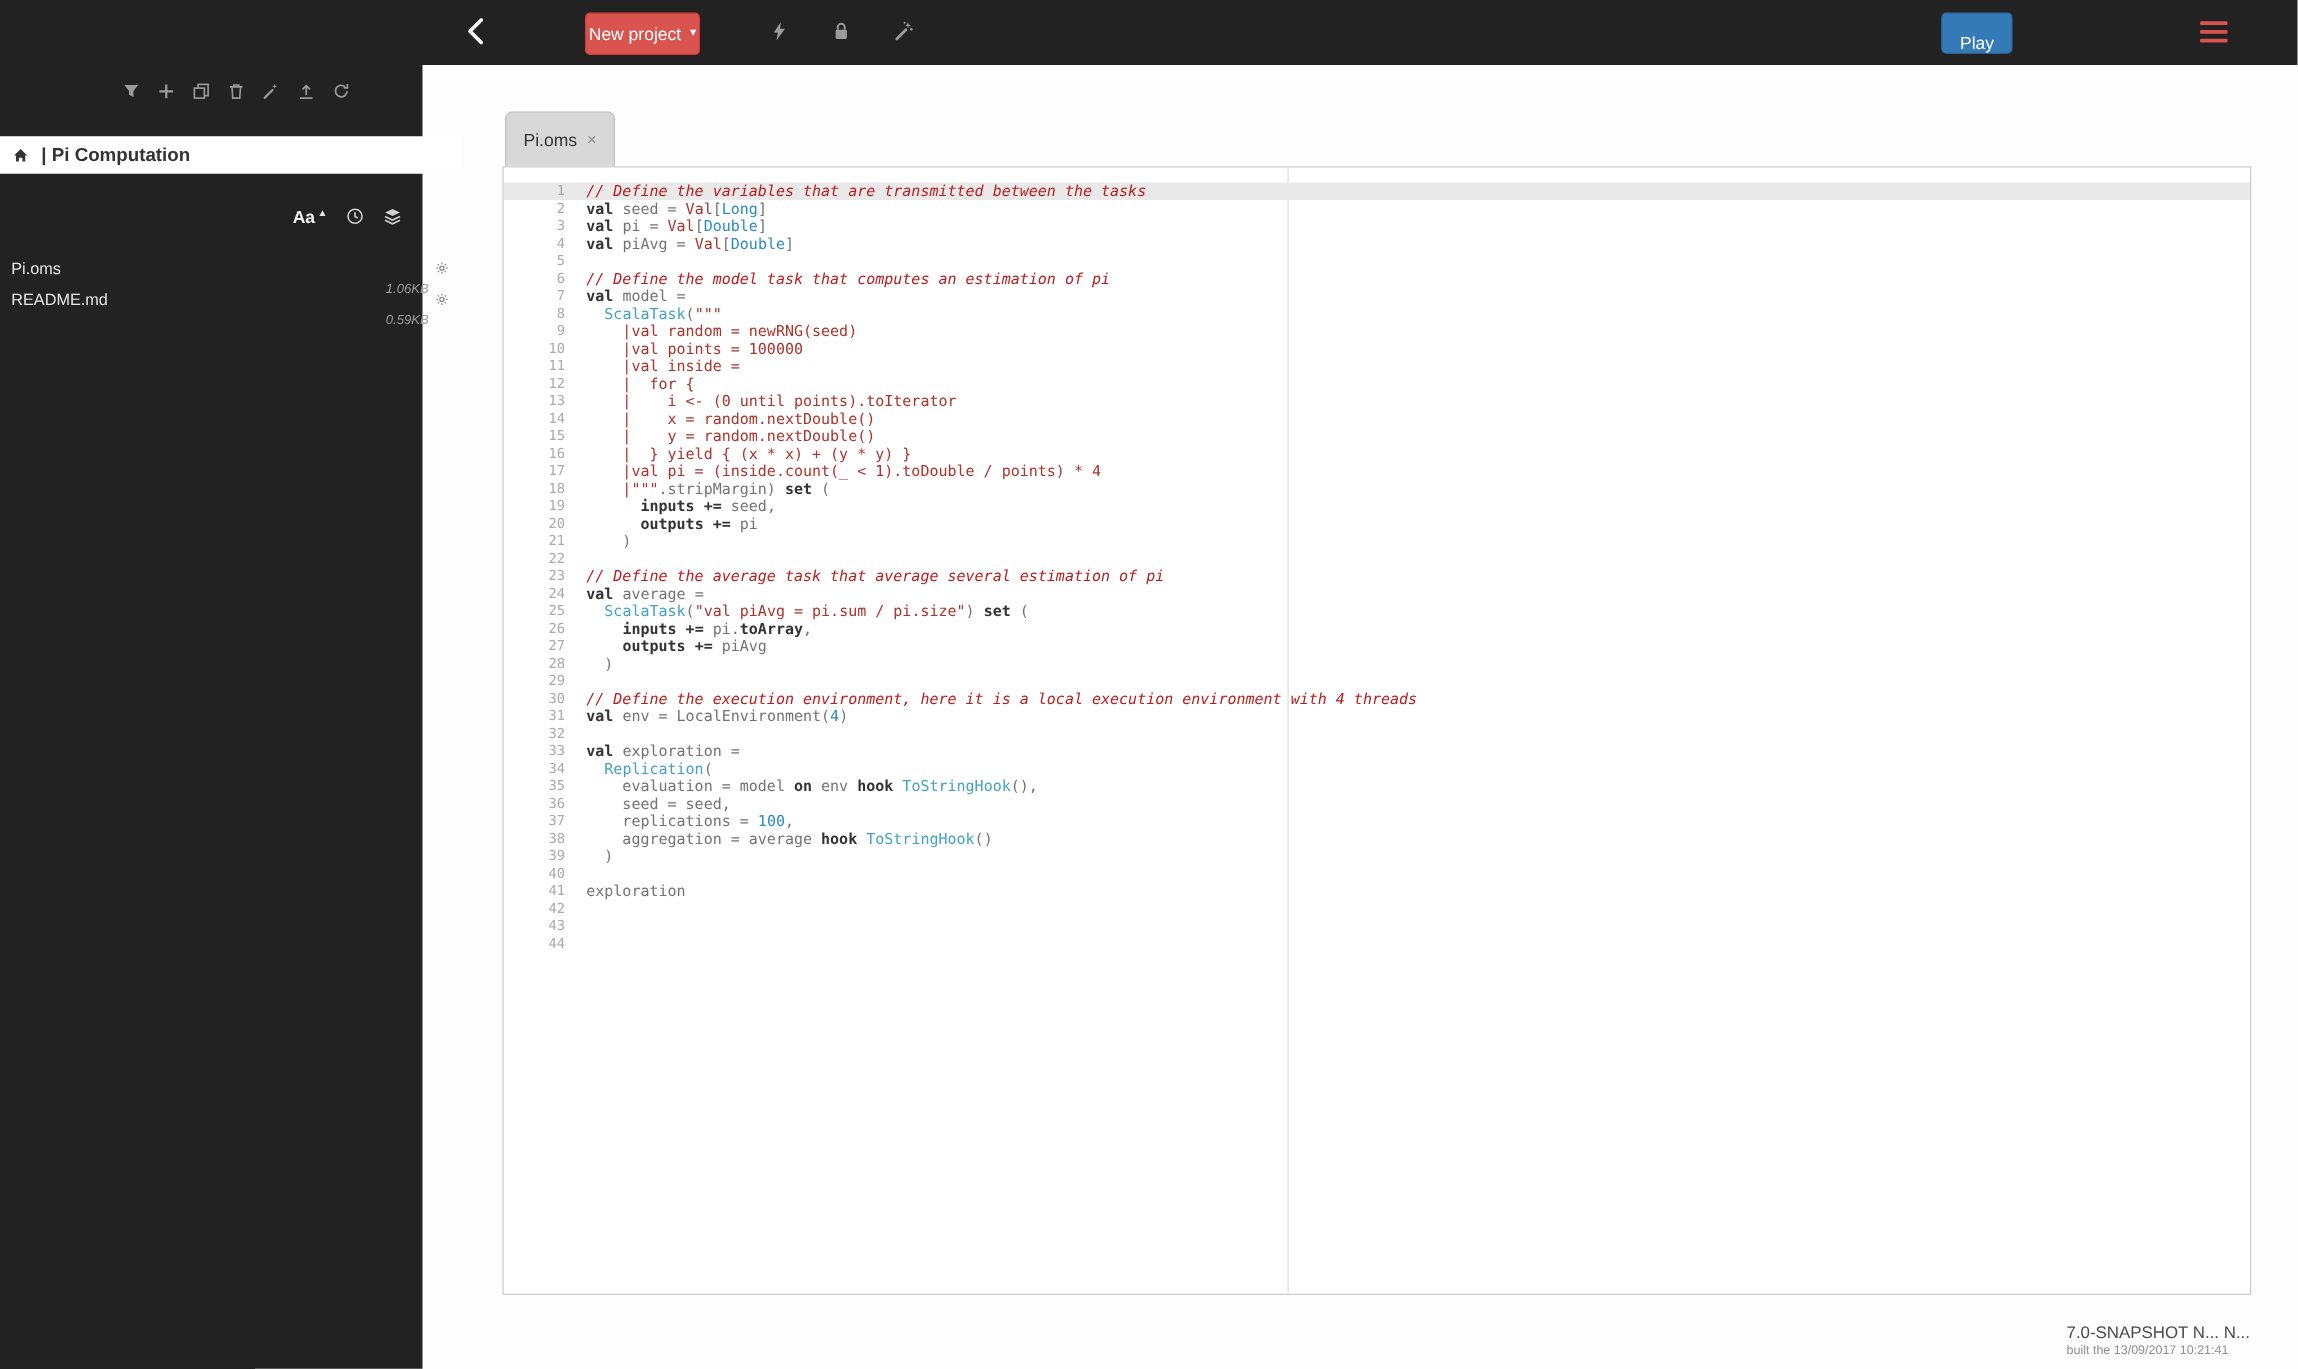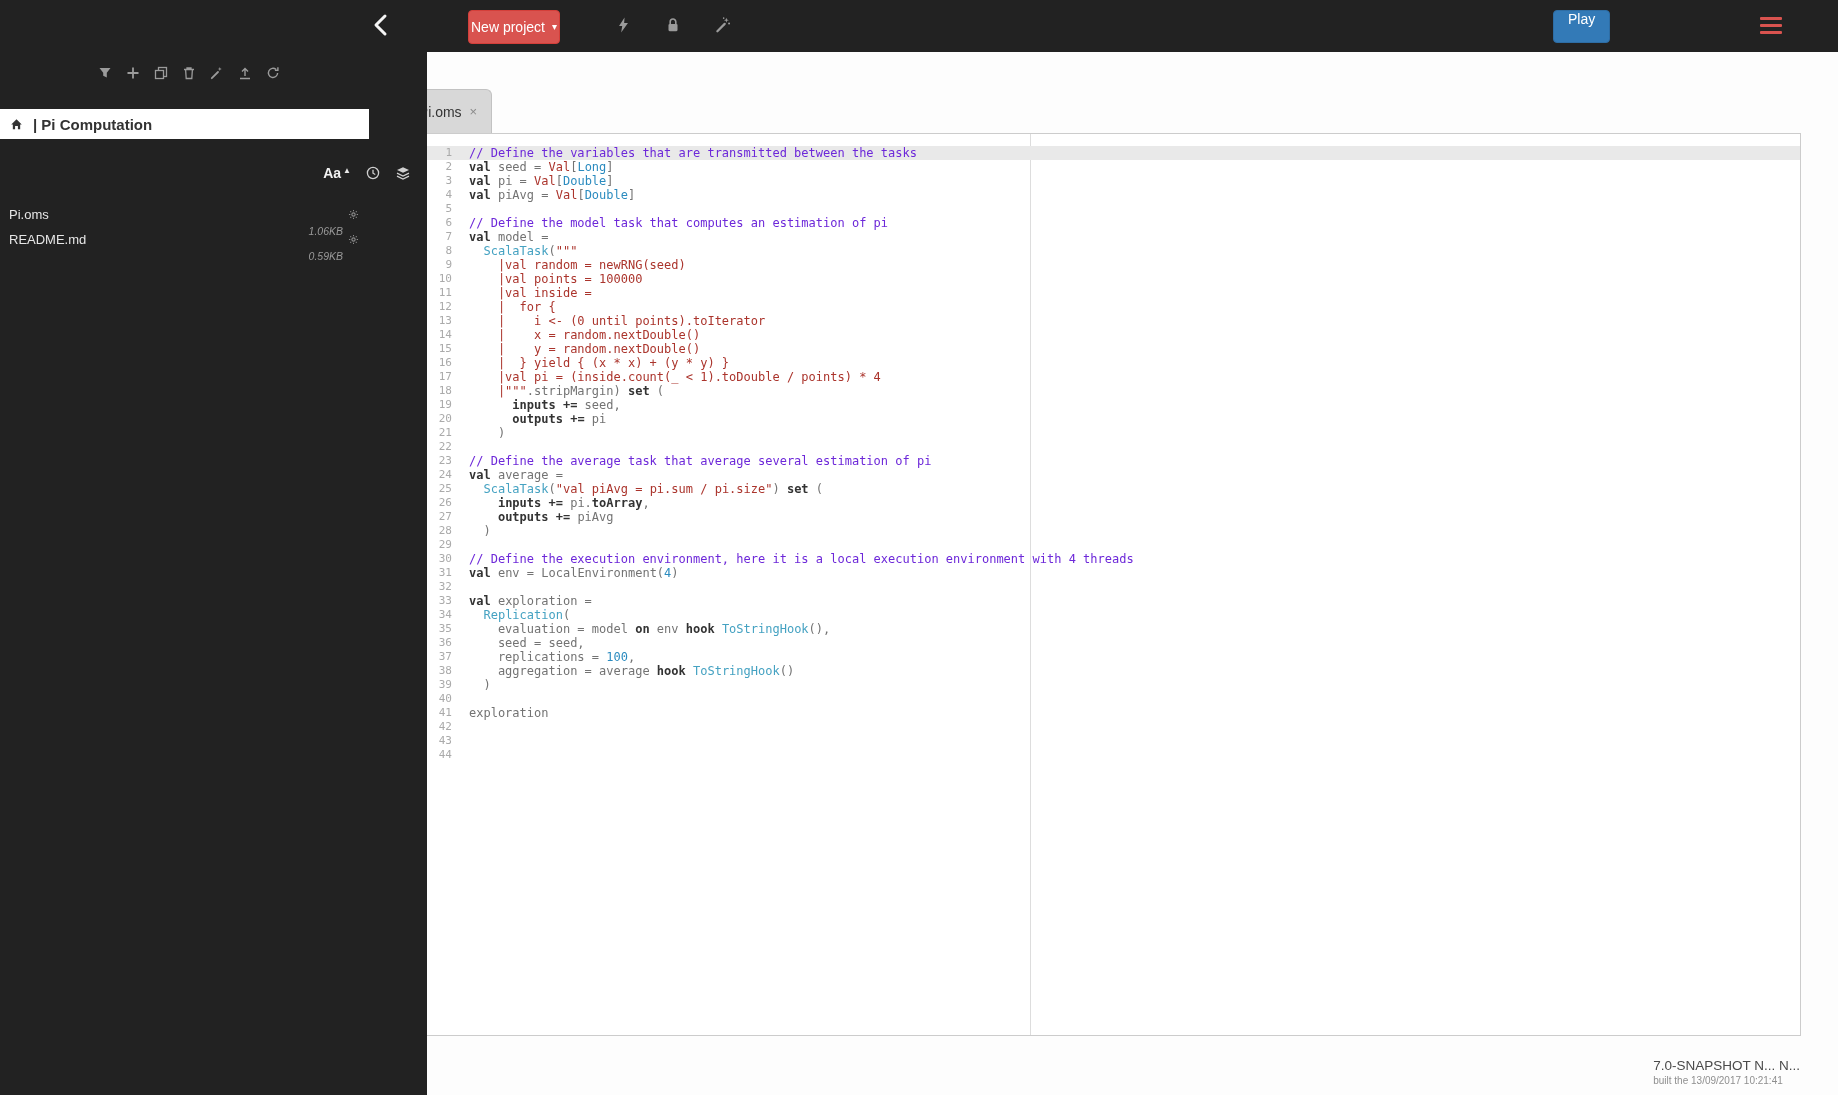--- a/index.html
+++ b/index.html
@@ -15,26 +15,26 @@
     position:absolute;left:468px;top:10px;height:32px;padding:0 2px;
     background:#d9534f;border:1px solid #d43f3a;border-radius:4px;
     color:#fff;font-size:14px;display:flex;align-items:center;gap:7px;cursor:pointer;
   }
   .btn-newproject .caret{font-size:10px;line-height:1;}
   .top-icon{position:absolute;top:14px;width:22px;height:22px;display:flex;align-items:center;justify-content:center;cursor:pointer;}
   .ti-bolt{left:612px;} .ti-lock{left:662px;} .ti-plugin{left:712px;}
   .btn-play{
     position:absolute;left:1553px;top:10px;height:31px;padding:0 14px;
     background:#337ab7;border:1px solid #2e6da4;border-radius:4px;
-    color:#fff;font-size:14px;display:flex;align-items:flex-start;cursor:pointer;
+    color:#fff;font-size:14px;display:flex;align-items:flex-end;cursor:pointer;
   }
   .hamburger{position:absolute;left:1760px;top:17px;width:22px;height:17px;display:flex;flex-direction:column;justify-content:space-between;cursor:pointer;}
   .hamburger div{height:3px;border-radius:1px;background:#d9534f;}
   
-  .sidebar{position:absolute;top:52px;left:0;width:427px;height:1043px;background:#222;z-index:4;}
+  .sidebar{position:absolute;top:52px;left:0;width:338px;height:1043px;background:#222;z-index:4;}
   .side-toolbar{position:absolute;top:12px;left:96px;display:flex;gap:11px;}
   .side-toolbar .tool{width:17px;height:17px;display:flex;align-items:center;justify-content:center;cursor:pointer;}
   .tree-header{
     position:absolute;top:57px;left:0;width:369px;height:30px;background:#fff;
     display:flex;align-items:center;gap:9px;padding-left:9px;box-sizing:border-box;
   }
   .tree-header .title{font-size:15px;font-weight:bold;color:#333;}
   .mini-controls{position:absolute;top:112px;right:16px;display:flex;align-items:center;gap:13px;}
   .mini-controls .fontctl{color:#f2f2f2;font-size:14px;font-weight:bold;display:flex;align-items:flex-start;gap:2px;cursor:pointer;}
   .mini-controls .fontctl .tri{font-size:8px;color:#e8e8e8;margin-top:1px;}
@@ -58,21 +58,21 @@
     background:#fff;border:1px solid #ccc;z-index:1;
   }
   .editor-scroll{position:relative;width:100%;height:100%;overflow:hidden;padding-top:12px;box-sizing:border-box;}
   .v-divider{position:absolute;left:627px;top:0;bottom:0;width:1px;background:#ddd;z-index:0;cursor:col-resize;}
   .cm-line{position:relative;display:flex;height:14px;line-height:14px;white-space:pre;z-index:1;
     font-family:"DejaVu Sans Mono",monospace;font-size:12px;}
   .cm-line.active{background:#e9e9e9;}
   .cm-line .ln{flex:none;width:49px;text-align:right;padding-right:17px;color:#aaa;font-size:11px;line-height:14px;}
   .cm-line .code{flex:1;}
   .tok-p{color:#737373;}
-  .tok-c{color:#6d28d9;margin-top:20px;}
+  .tok-c{color:#b91c1c;font-style:italic;margin-top:20px;}
   .tok-k{color:#333;font-weight:bold;}
   .tok-s{color:#ab342c;}
   .tok-t{color:#45a2c2;}
   .tok-b{color:#2b8bbf;}
   
   .footer{position:absolute;right:38px;bottom:9px;text-align:left;}
   .footer .version{font-size:13.5px;color:#4a4a4a;}
   .footer .built{font-size:10px;color:#8f8f8f;margin-top:2px;}
   svg{display:block;}
 </style>

